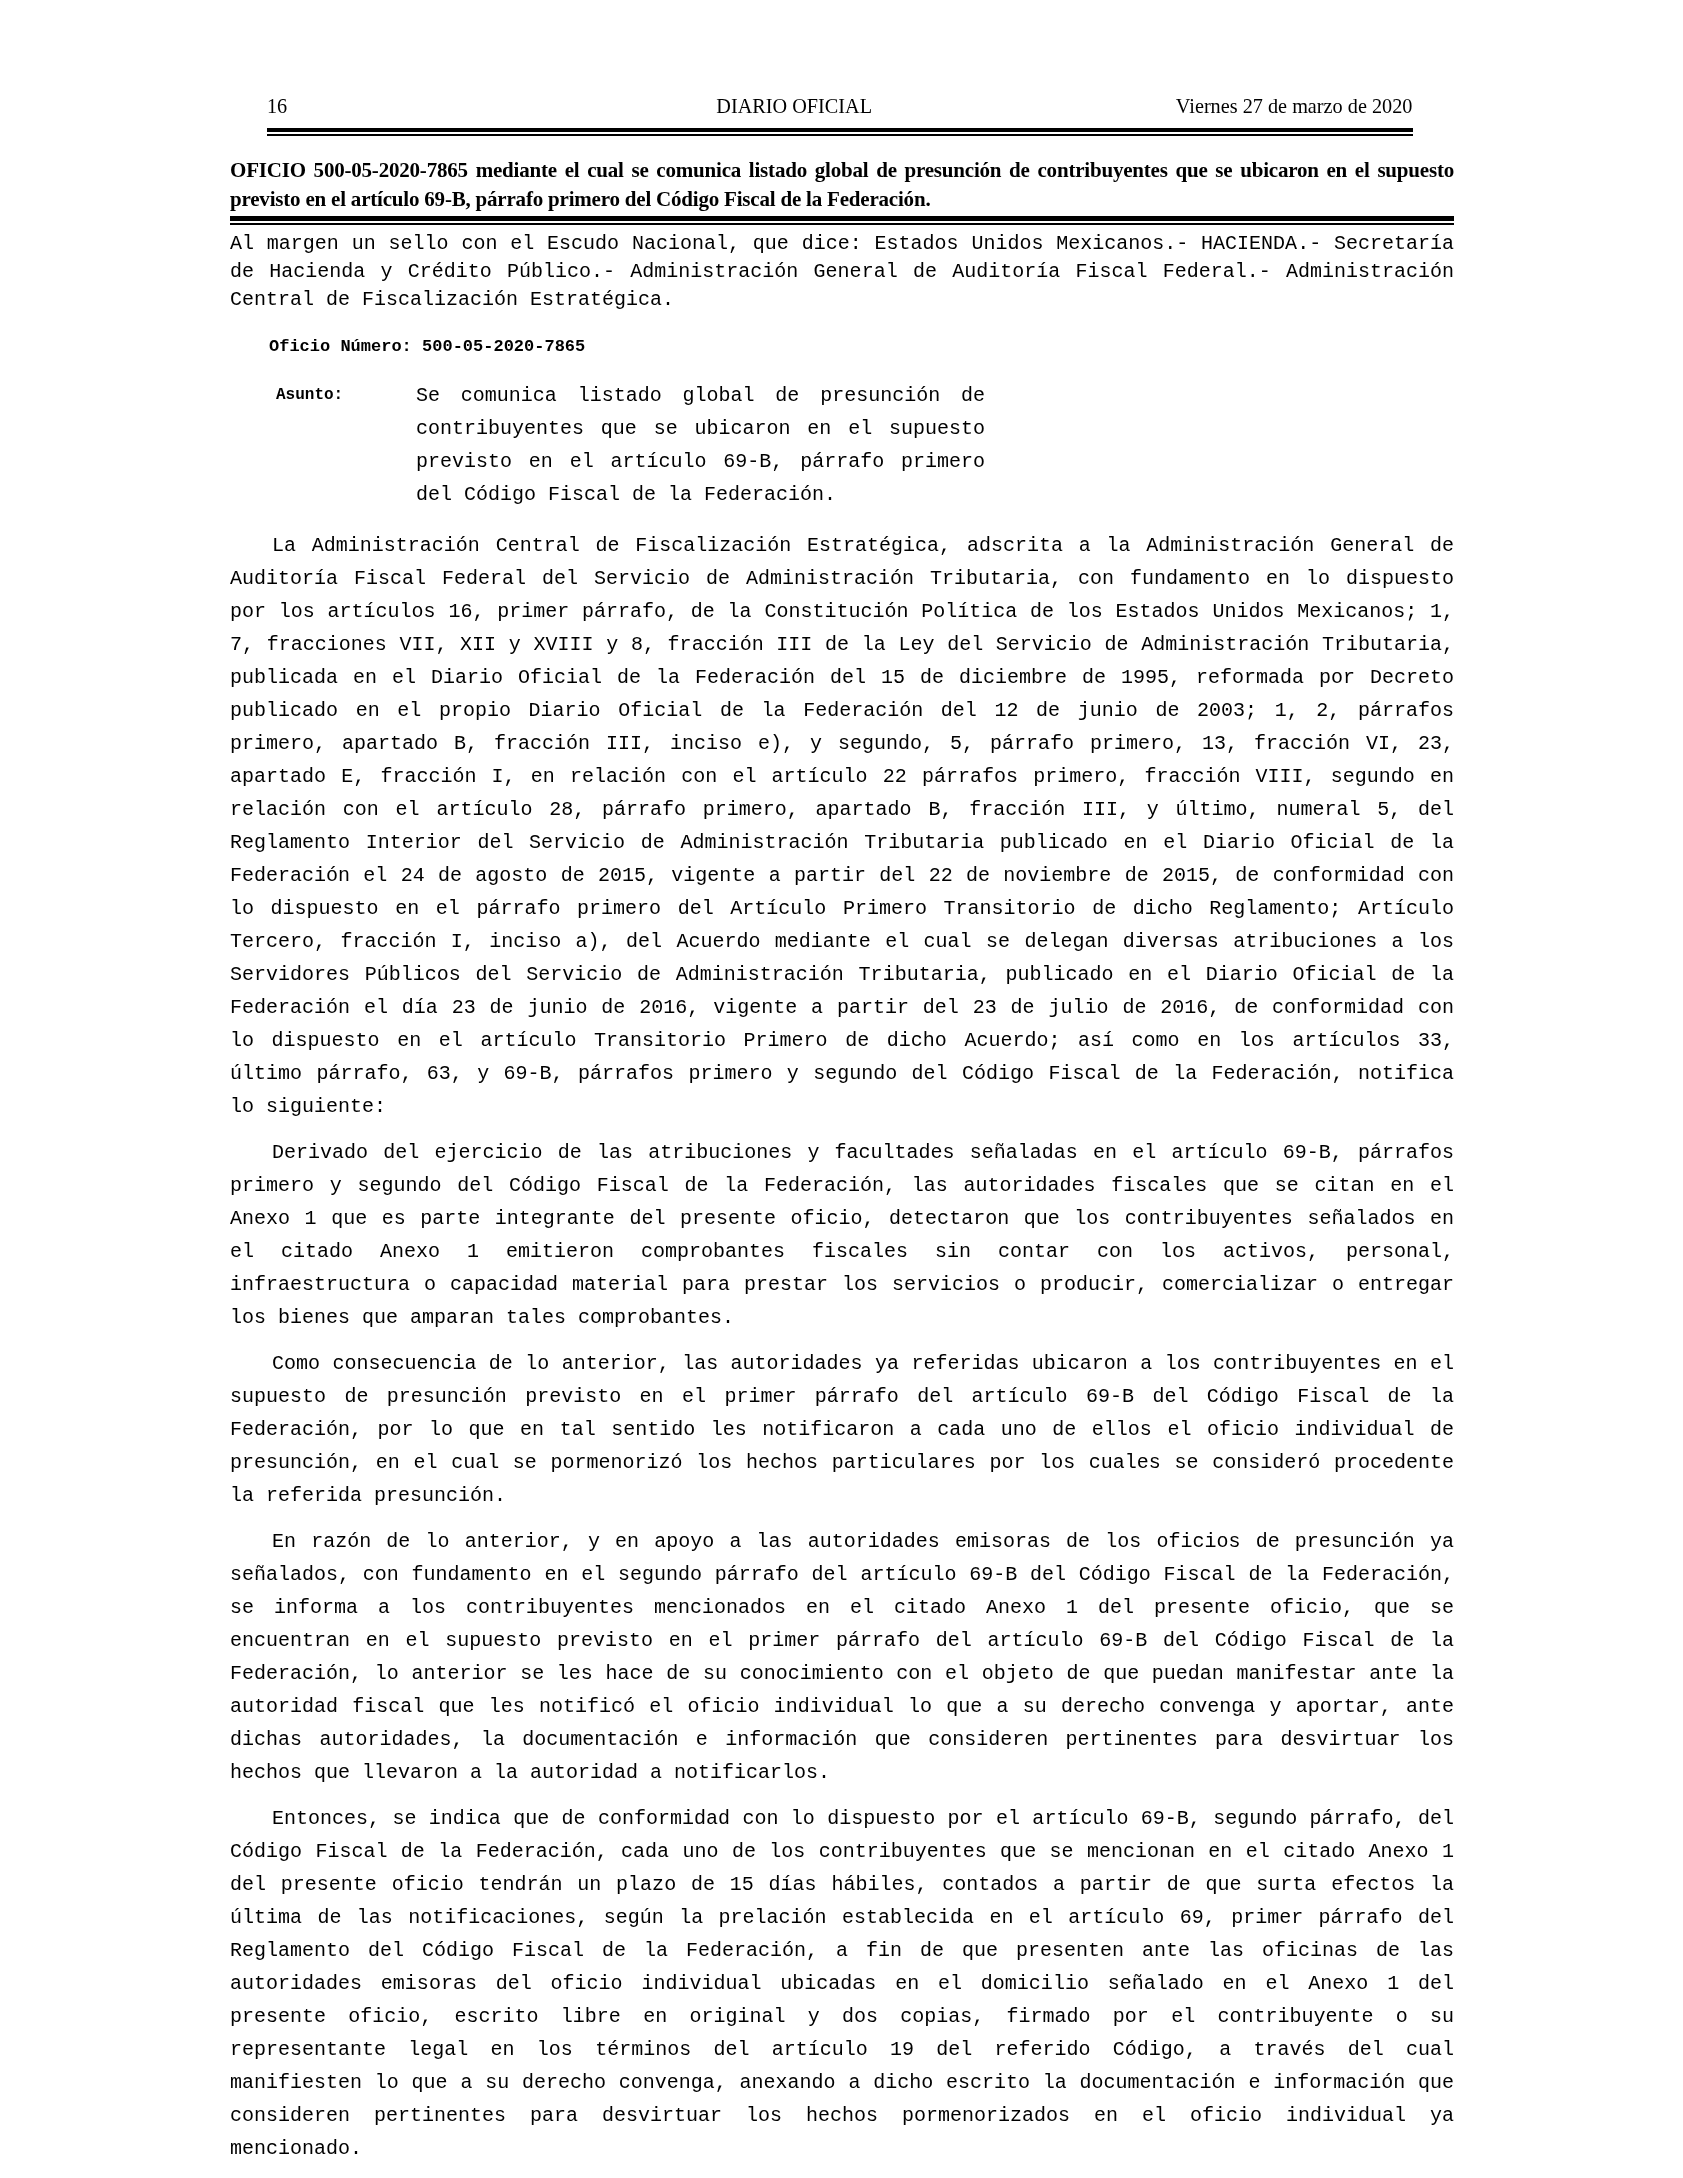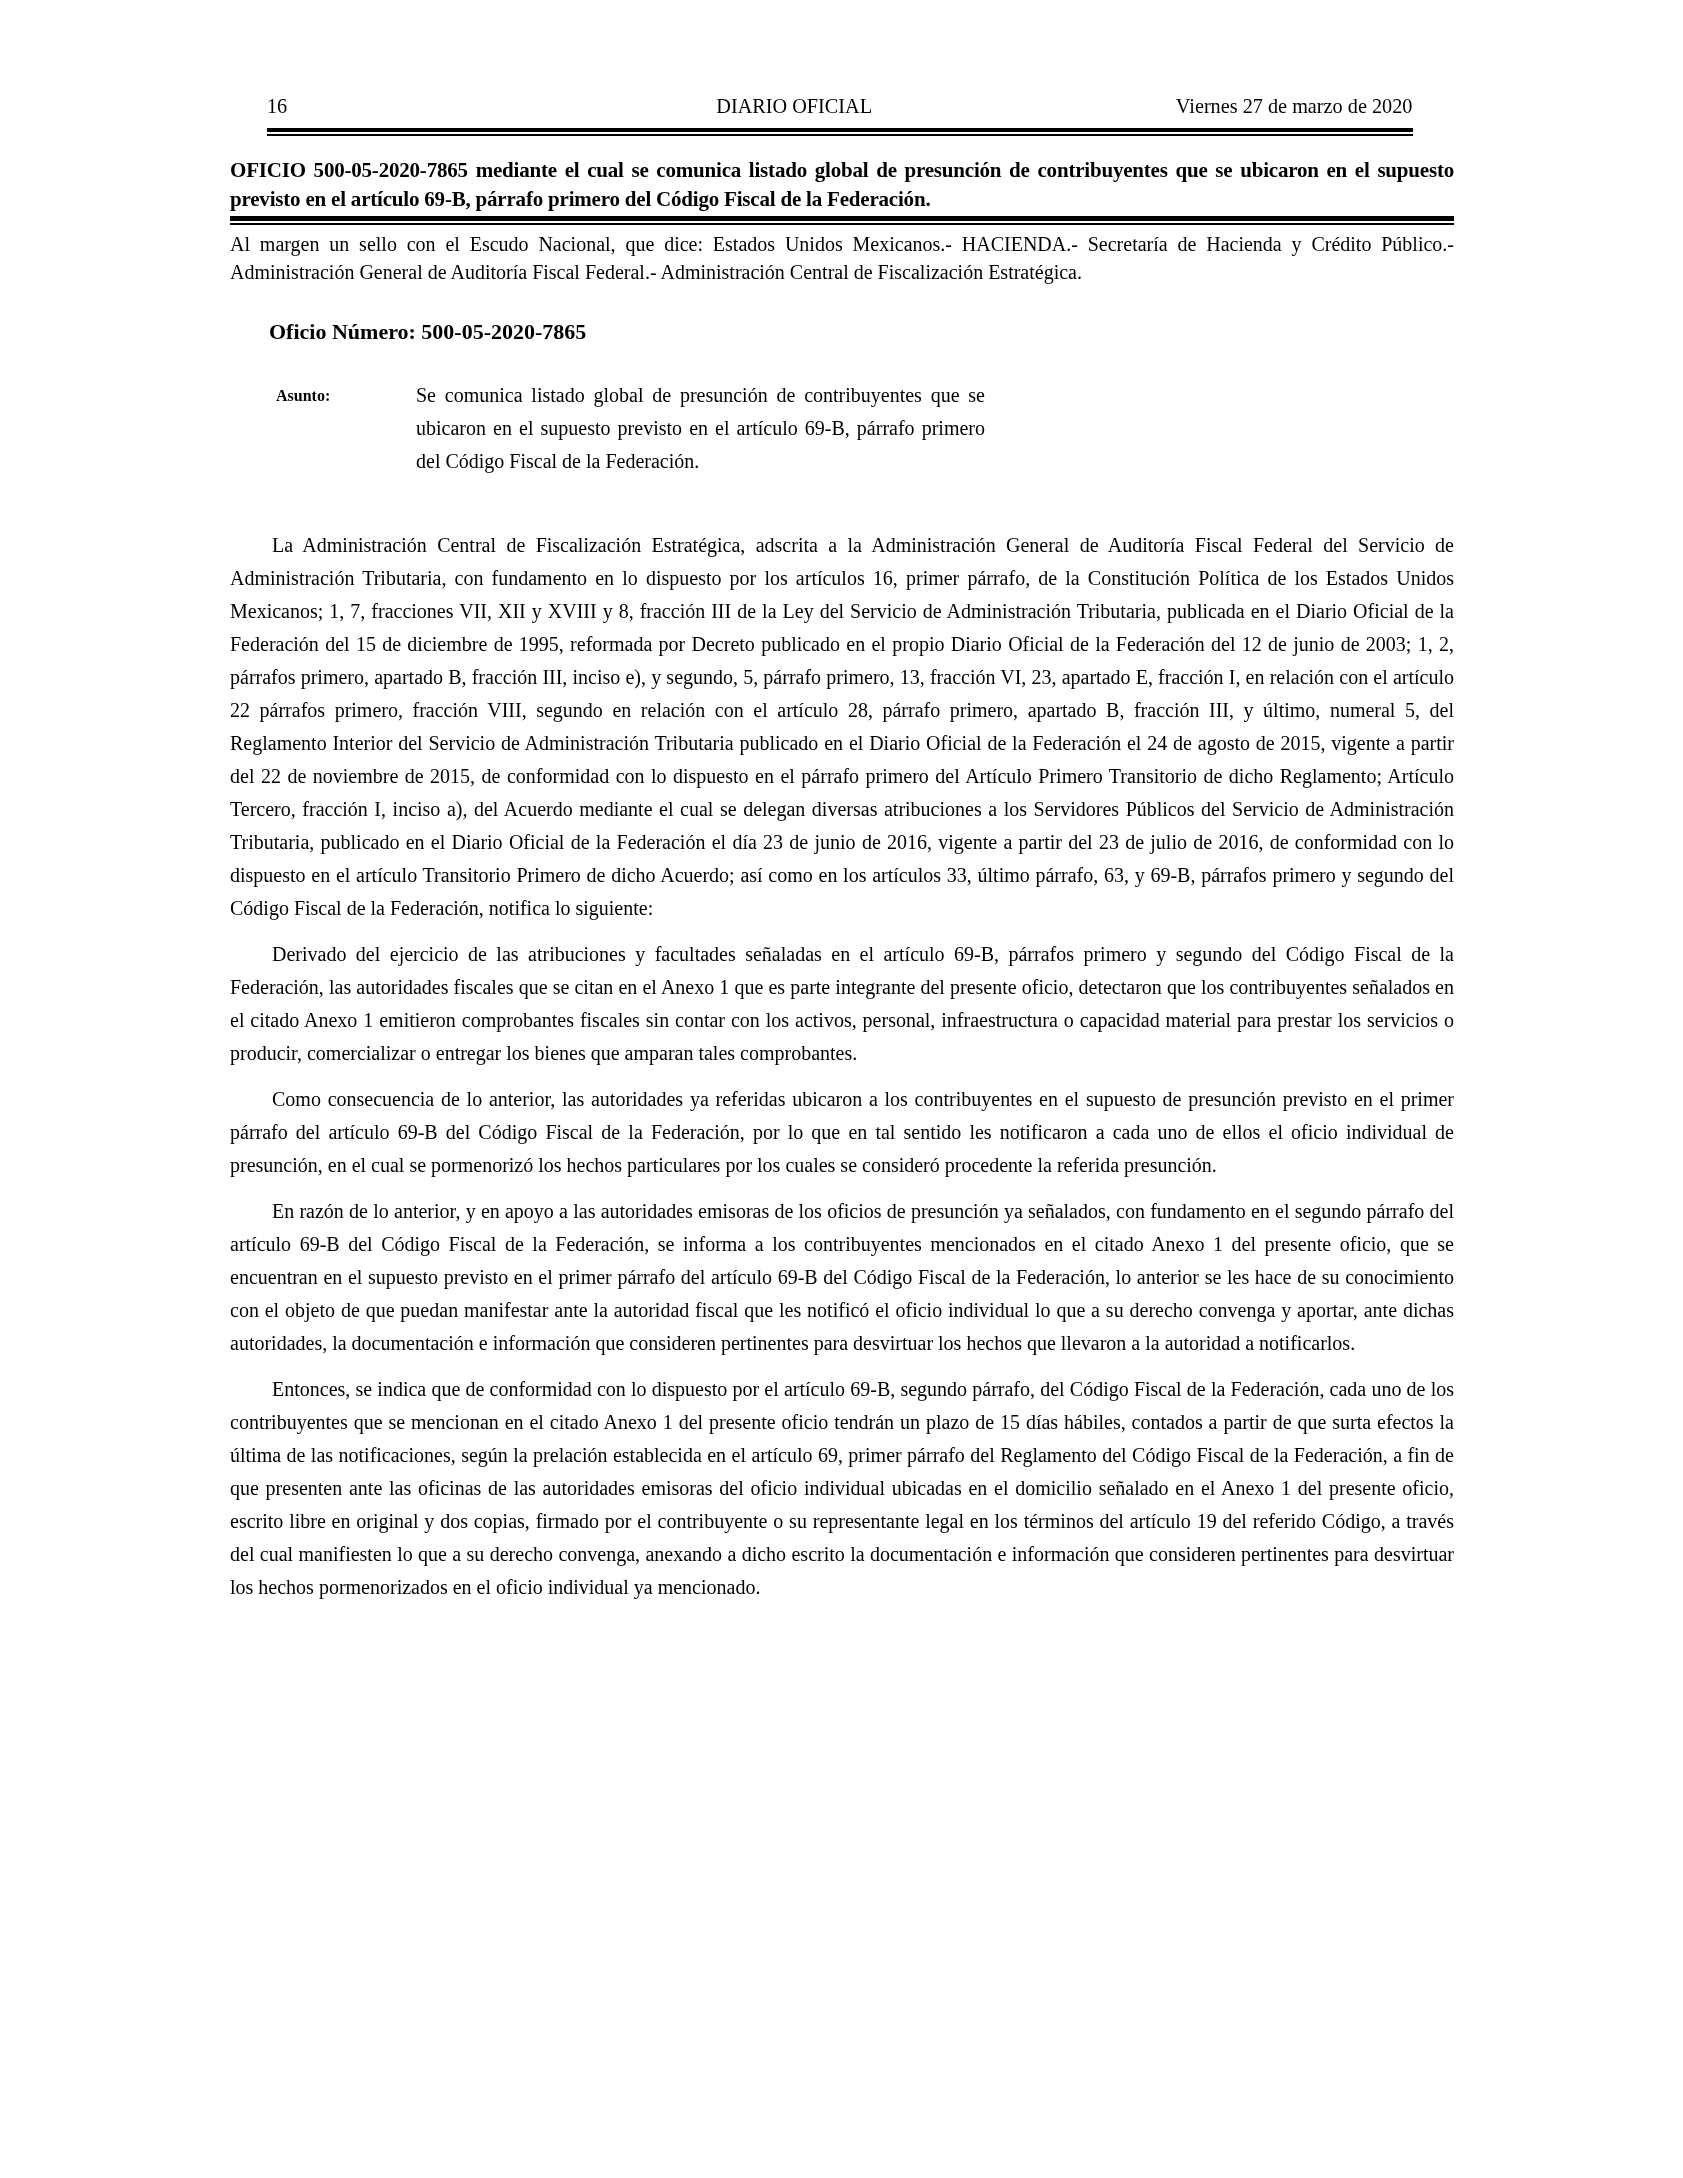--- a/index.html
+++ b/index.html
@@ -17,28 +17,28 @@
 
   .title {
     position: absolute; left: 230px; top: 156px; width: 1224px;
     font-family: "Liberation Serif", "DejaVu Serif", serif; font-weight: bold;
     font-size: 21px; line-height: 29px; text-align: justify; text-align-last: left;
     letter-spacing: -0.2px;
   }
   .title-rule-thick { position: absolute; left: 230px; top: 216px; width: 1224px; height: 5px; background: #000; }
   .title-rule-thin  { position: absolute; left: 230px; top: 223px; width: 1224px; height: 2px; background: #000; }
 
-  .sans { font-family: Liberation Serif, serif; }
+  .sans { font-family: Liberation Mono, monospace; }
   .margen {
     position: absolute; left: 230px; top: 230px; width: 1224px;
     font-size: 20px; line-height: 28px; text-align: justify;
   }
   .oficio-num {
-    position: absolute; left: 269px; top: 318px;
-    font-size: 22px; line-height: 28px; font-weight: bold;
+    position: absolute; left: 269px; top: 333px;
+    font-size: 17px; line-height: 28px; font-weight: bold;
   }
   .asunto-label {
     position: absolute; left: 276px; top: 379px;
     font-size: 16px; line-height: 33px; font-weight: bold;
   }
   .asunto-text {
     position: absolute; left: 392px; top: 379px; width: 569px;
     font-size: 20px; line-height: 33px; text-align: justify; margin-left: 24px;
   }
   .body {

